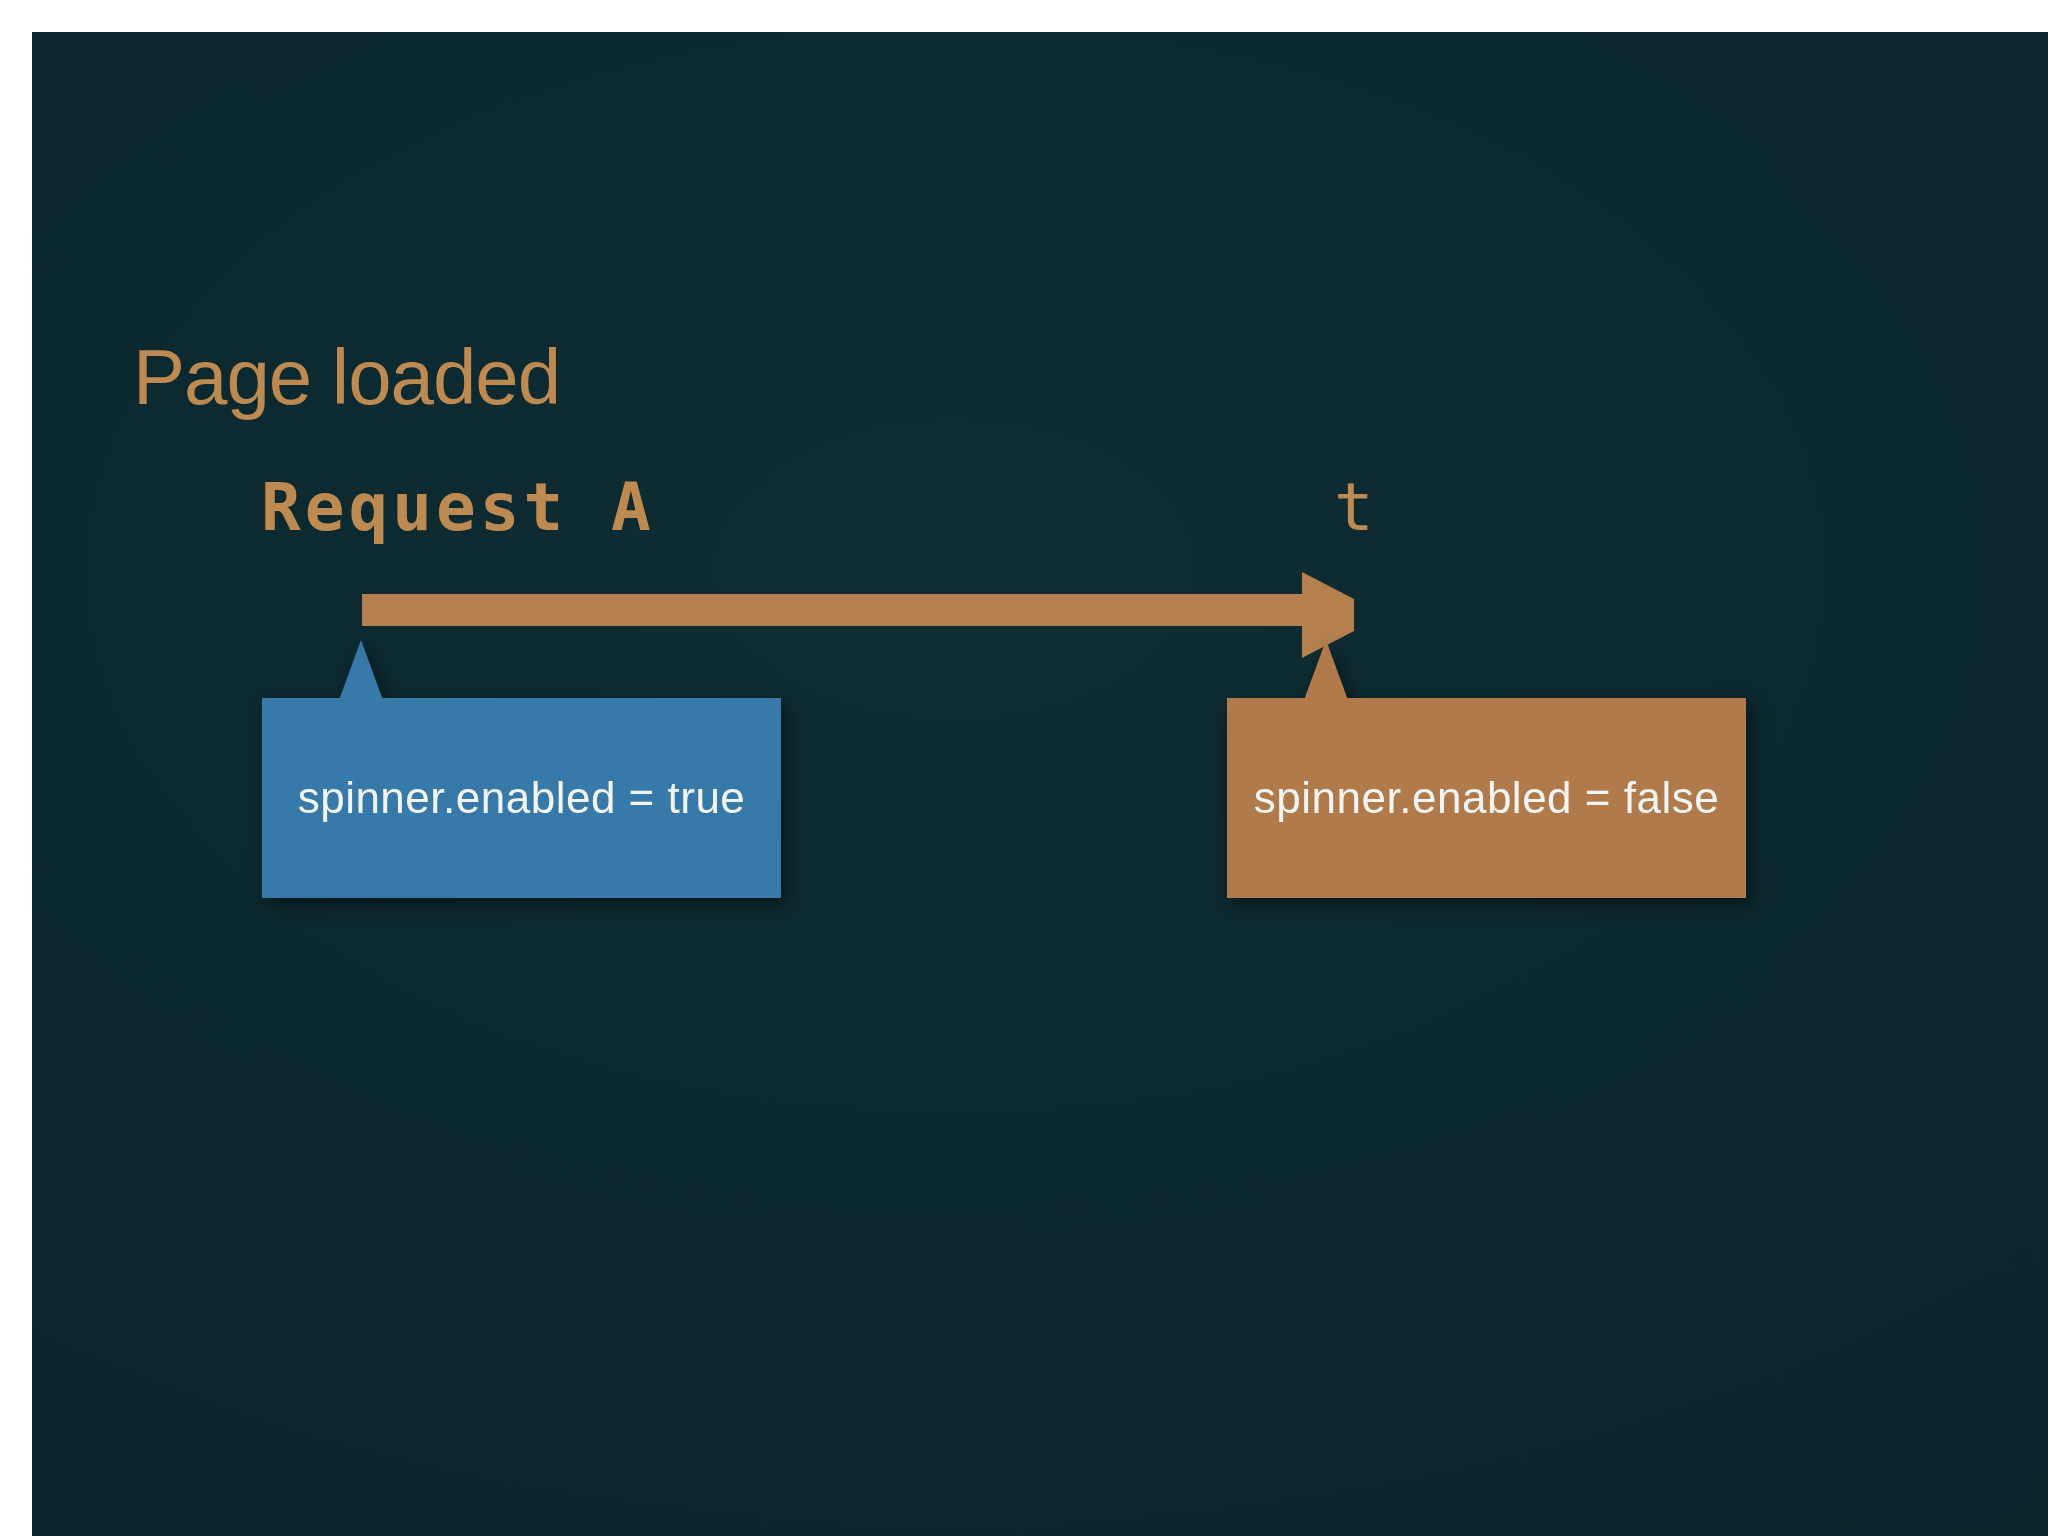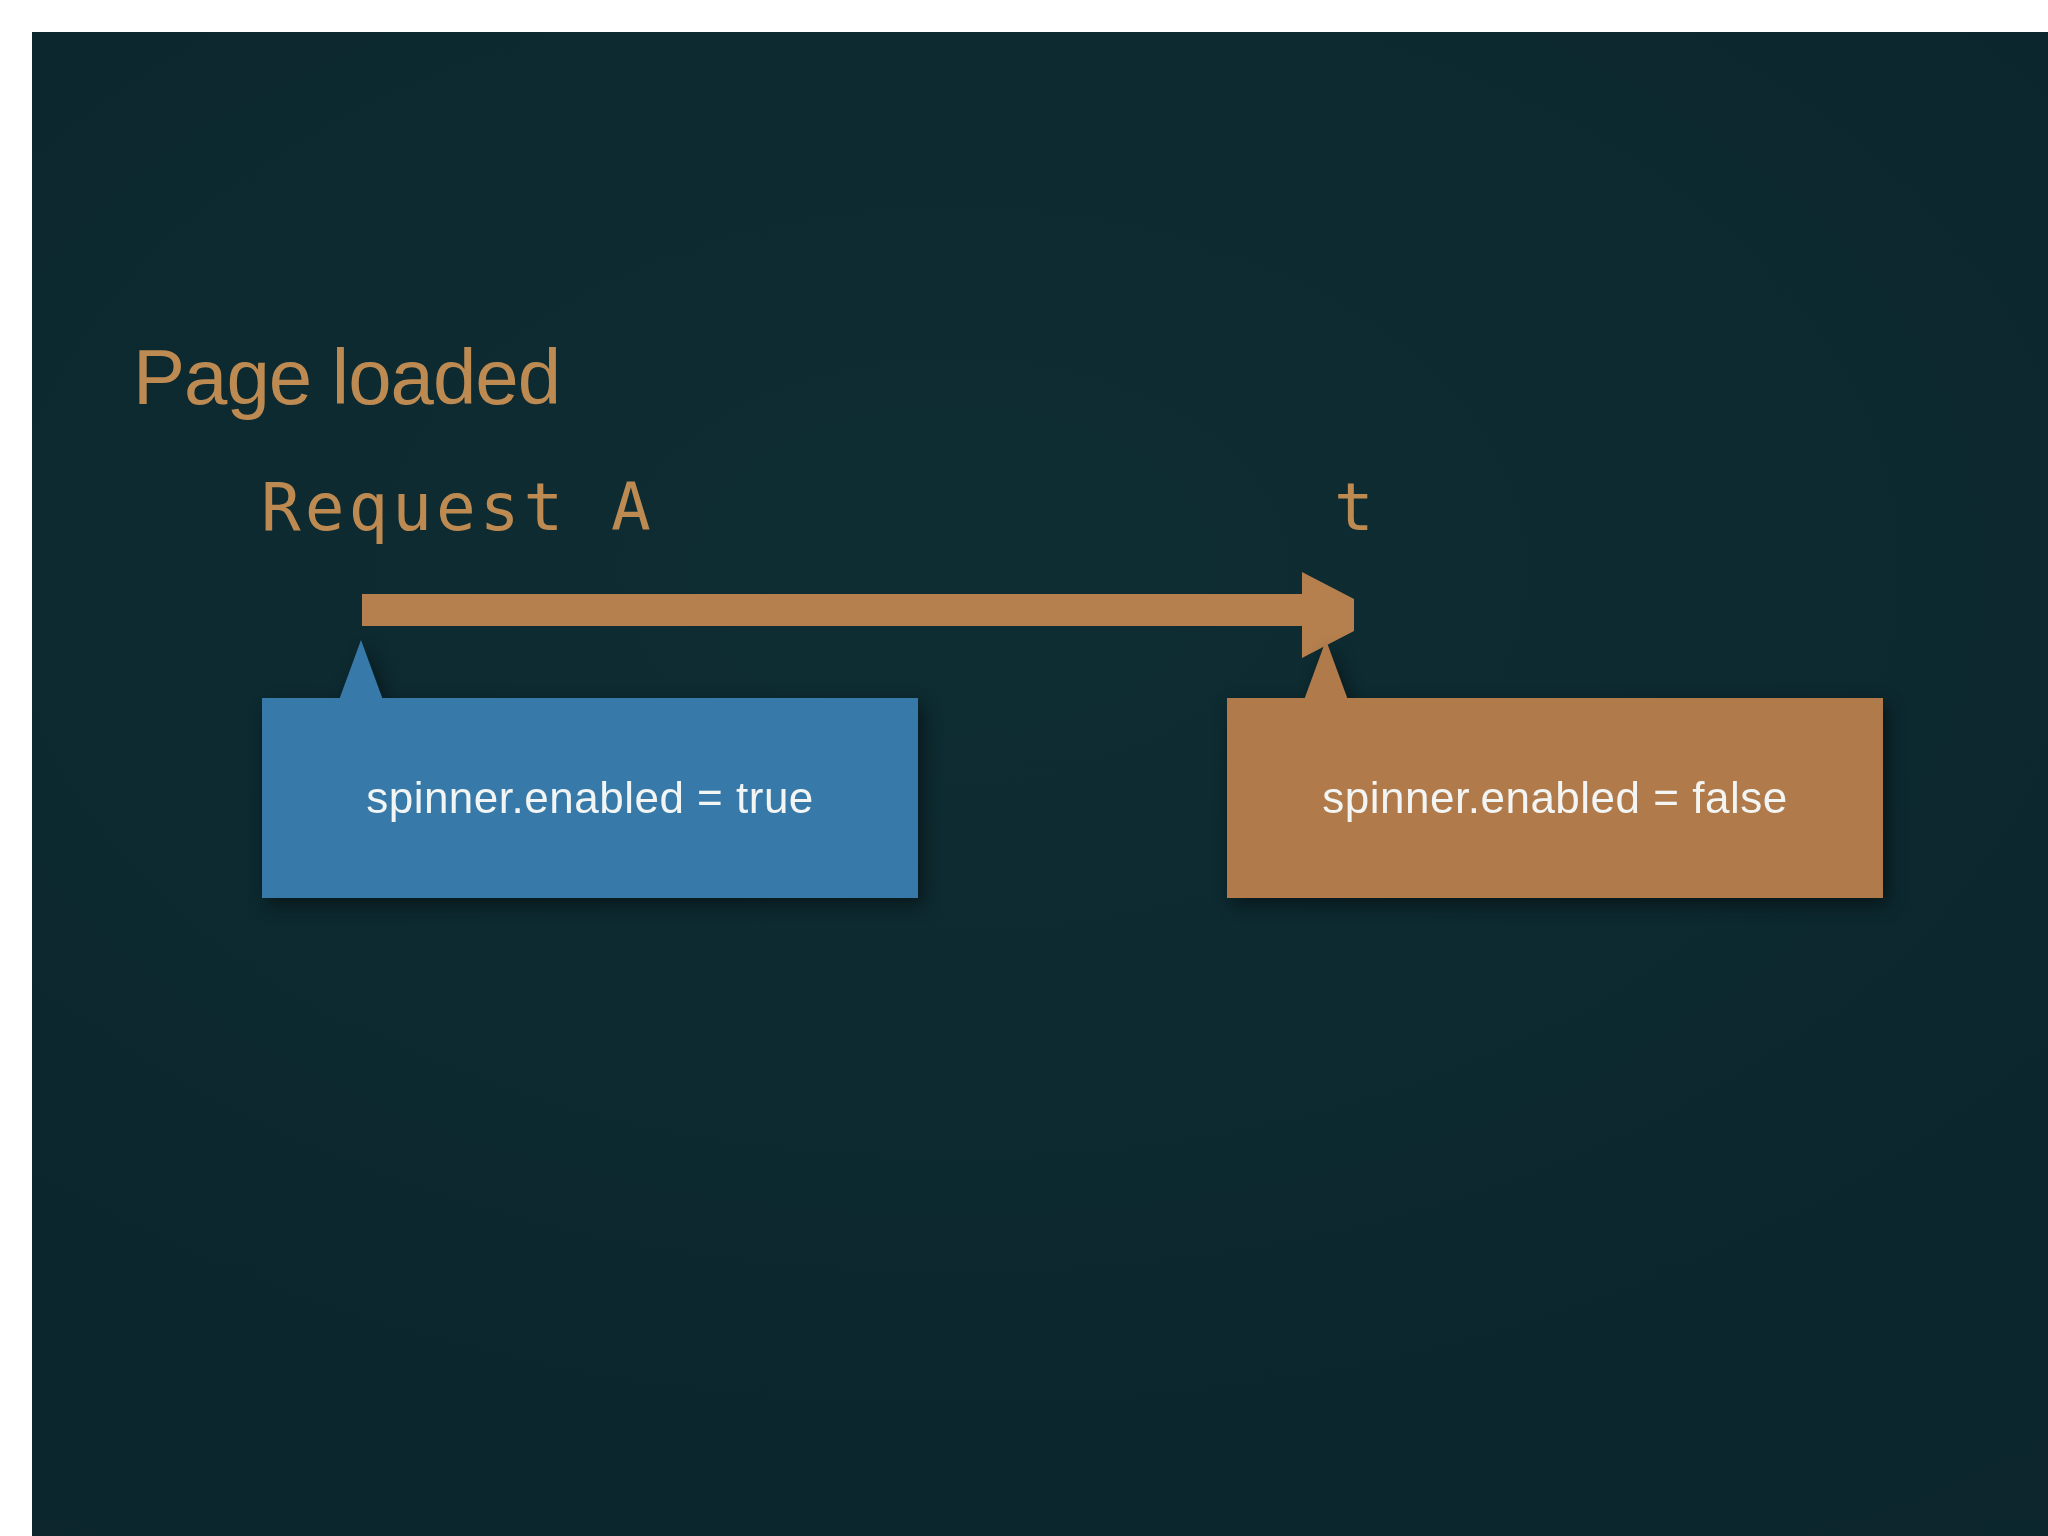--- a/index.html
+++ b/index.html
@@ -23,21 +23,21 @@
   }
   .mono-label {
     position: absolute;
     top: 424px;
     font-family: "DejaVu Sans Mono", "Liberation Mono", monospace;
     font-size: 66px;
     font-weight: 400;
     letter-spacing: 4px;
     line-height: 1.1;
   }
-  .request-label { left: 213px; }
+  .request-label { left: 213px; font-weight: bold; }
   .time-axis-label { left: 1286px; }
   .arrow-line {
     position: absolute;
     left: 330px; top: 562px;
     width: 942px; height: 11px;
   }
   .arrow-head {
     position: absolute;
     left: 1270px; top: 540px;
     width: 0; height: 0;
@@ -55,21 +55,21 @@
   .callout-end   { left: 1195px; top: 608px; }
   .callout-pointer {
     position: absolute;
     left: 77px; top: 0;
     width: 44px; height: 60px;
     clip-path: polygon(50% 0%, 0% 100%, 100% 100%);
   }
   .callout-body {
     position: absolute;
     left: 0; top: 58px;
-    width: 656px; height: 200px;
+    width: 519px; height: 200px;
     display: flex;
     align-items: center;
     justify-content: center;
   }
   .callout-text {
     font-size: 44px;
     font-weight: 400;
     letter-spacing: 0.5px;
     white-space: nowrap;
   }

